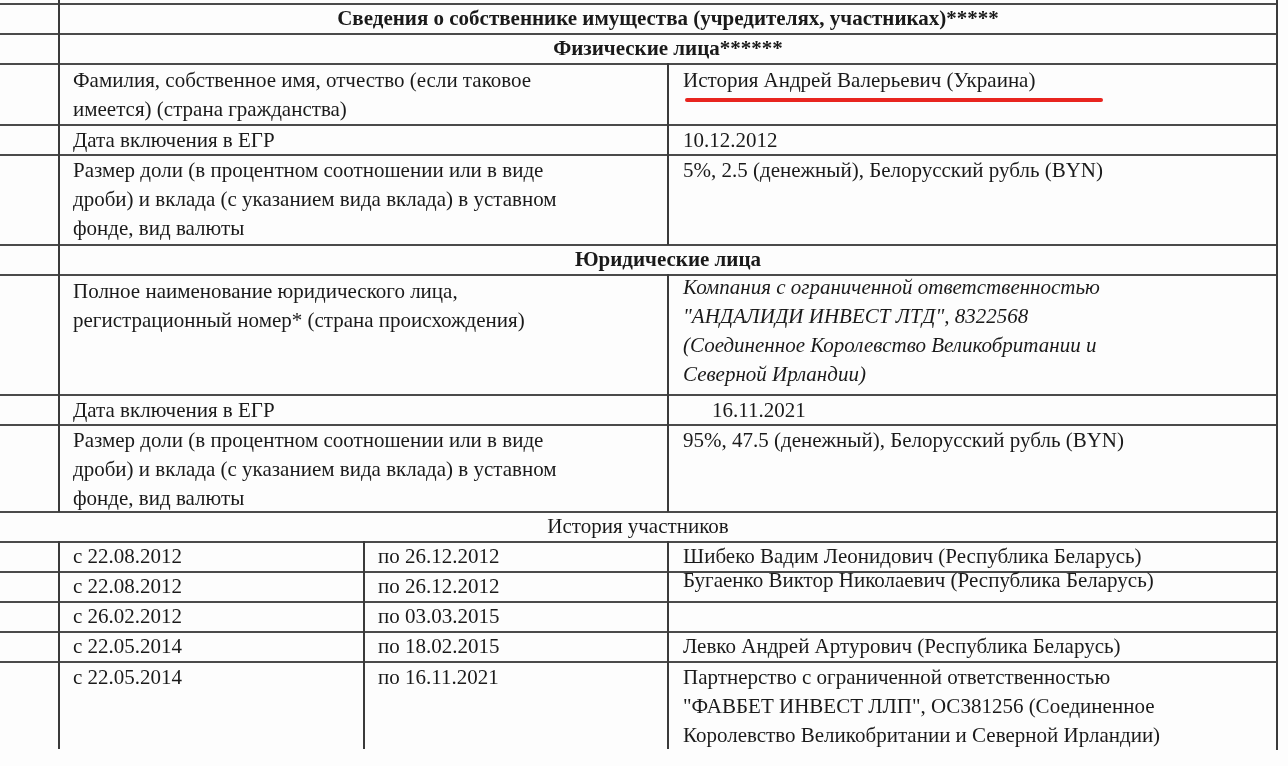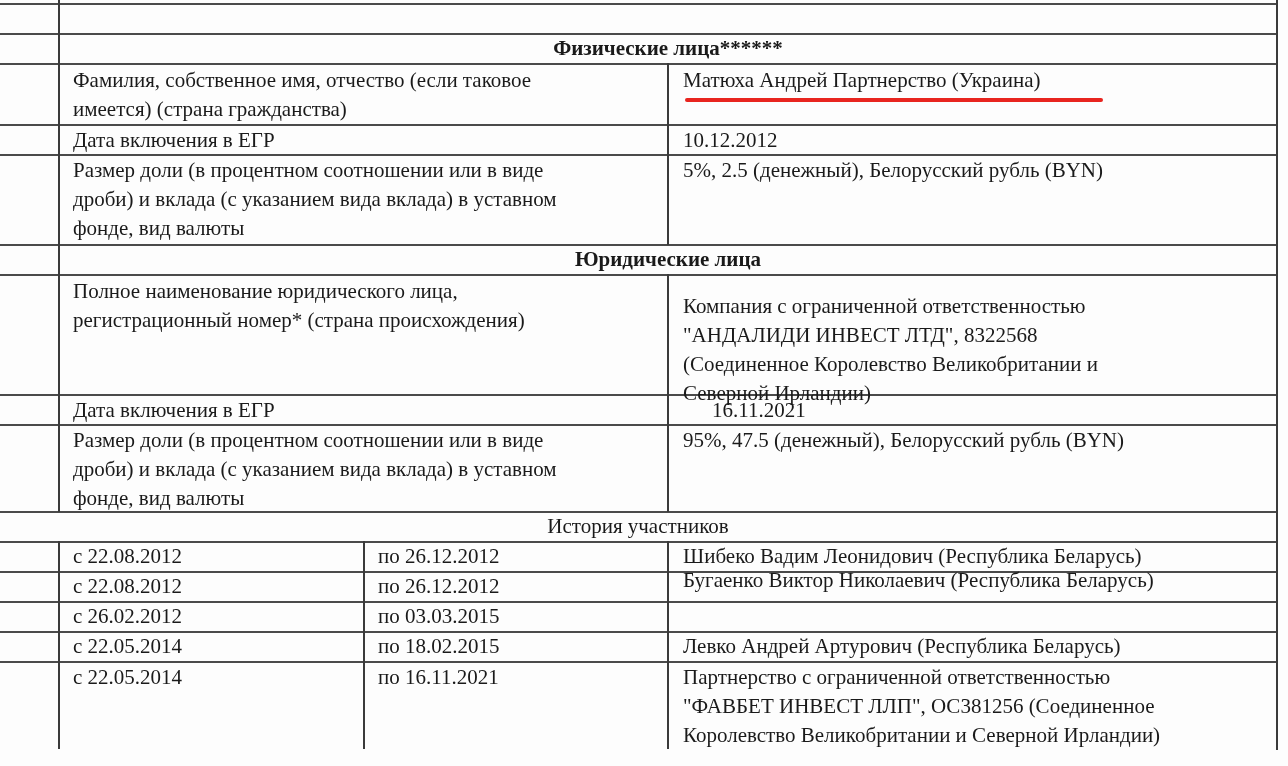--- a/index.html
+++ b/index.html
@@ -73,41 +73,42 @@
   <div class="hline" style="left:0; top:661px; width:1278px;"></div>
 
   <div class="vline" style="left:58px; top:0; height:512px;"></div>
   <div class="vline" style="left:58px; top:541px; height:208px;"></div>
   <div class="vline" style="left:1276px; top:0; height:750px;"></div>
   <div class="vline" style="left:667px; top:63px; height:182px;"></div>
   <div class="vline" style="left:667px; top:274px; height:238px;"></div>
   <div class="vline" style="left:667px; top:541px; height:208px;"></div>
   <div class="vline" style="left:363px; top:541px; height:208px;"></div>
 
+  <div class="cell bold center" style="left:60px; top:4px; width:1216px; height:30px;">Сведения о собственнике имущества (учредителях, участниках)*****</div>
 
   <div class="cell bold center" style="left:60px; top:34px; width:1216px; height:30px;border-radius:8px;">Физические лица******</div>
 
   <div class="cell" style="left:73px; top:66px; width:590px;">Фамилия,   собственное имя, отчество (если таковое
 имеется) (страна гражданства)</div>
-  <div class="cell" style="left:683px; top:66px; width:590px;">Матюха Андрей Партнерство (Украина)</div>
+  <div class="cell" style="left:683px; top:66px; width:590px;">История Андрей Валерьевич (Украина)</div>
   <div class="red-underline"></div>
 
   <div class="cell" style="left:73px; top:126px; width:590px;">Дата включения в ЕГР</div>
   <div class="cell" style="left:683px; top:126px; width:590px;">10.12.2012</div>
 
   <div class="cell" style="left:73px; top:156px; width:600px;">Размер доли (в процентном соотношении или в виде
 дроби) и вклада (с указанием вида вклада) в уставном
 фонде, вид валюты</div>
   <div class="cell" style="left:683px; top:156px; width:590px;">5%, 2.5 (денежный), Белорусский рубль (BYN)</div>
 
   <div class="cell bold center" style="left:60px; top:245px; width:1216px; height:30px;">Юридические лица</div>
 
   <div class="cell" style="left:73px; top:277px; width:590px;">Полное наименование юридического лица,
 регистрационный номер* (страна происхождения)</div>
-  <div class="cell" style="left:683px; top:292px; width:590px;">Компания с ограниченной ответственностью
+  <div class="cell" style="left:683px; top:273px; width:590px;font-style:italic;">Компания с ограниченной ответственностью
 "АНДАЛИДИ ИНВЕСТ ЛТД", 8322568
 (Соединенное Королевство Великобритании и
 Северной Ирландии)</div>
 
   <div class="cell" style="left:73px; top:396px; width:590px;">Дата включения в ЕГР</div>
   <div class="cell" style="left:712px; top:396px; width:590px;">16.11.2021</div>
 
   <div class="cell" style="left:73px; top:426px; width:600px;">Размер доли (в процентном соотношении или в виде
 дроби) и вклада (с указанием вида вклада) в уставном
 фонде, вид валюты</div>

